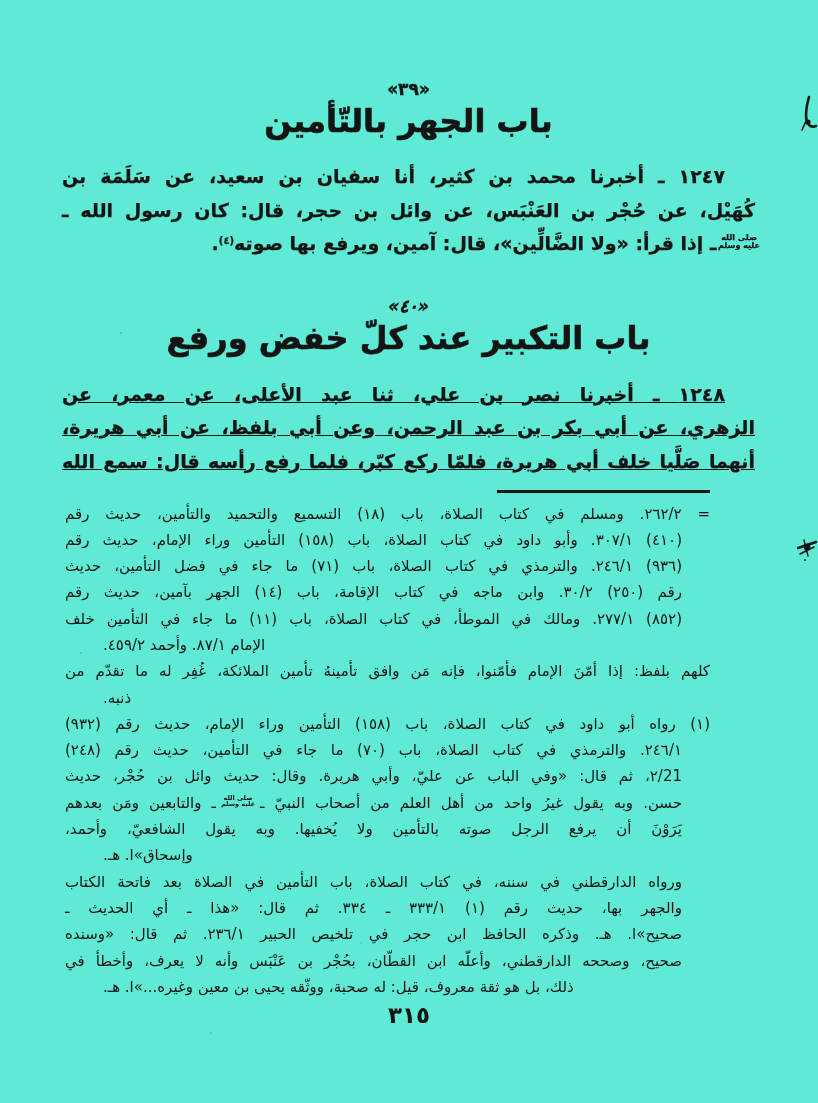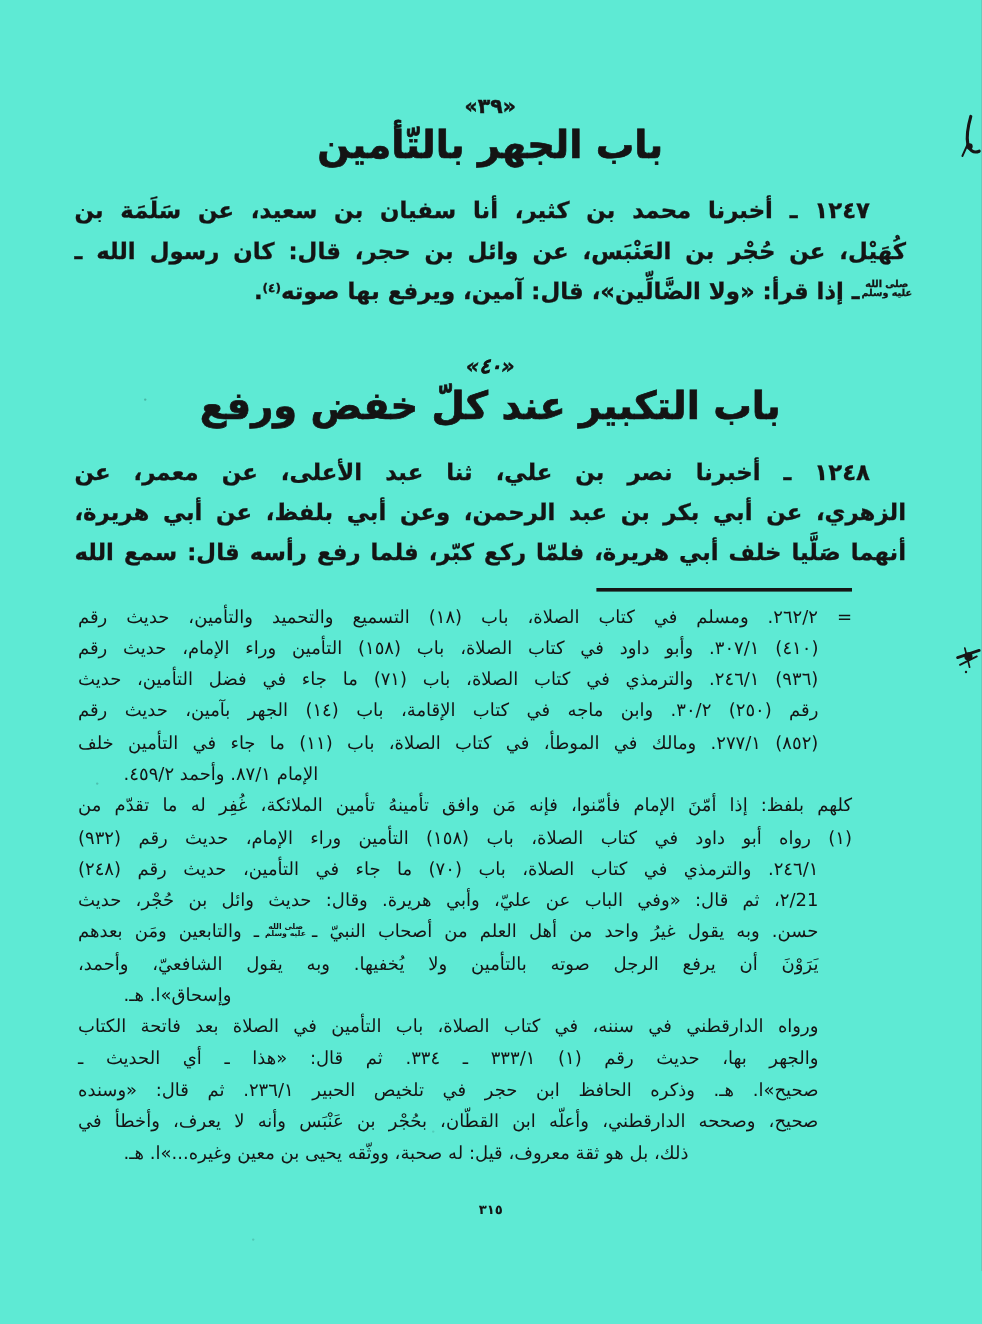--- a/index.html
+++ b/index.html
@@ -38,21 +38,21 @@
   }
   .ch-num.second{margin-top:32px;font-style:italic;}
   .ch-title{
     margin:2px 0 0 0;
     text-align:center;
     font-size:32px;font-weight:bold;
     -webkit-text-stroke:.6px currentColor;
     line-height:34px;
   }
   .bodyp{margin-top:22px;}
-  .bodyp.second{margin-top:23px;}
+  .bodyp.second{margin-top:23px;text-decoration:underline;}
   .bline{
     font-size:19px;font-weight:bold;
     -webkit-text-stroke:.25px currentColor;
     line-height:33.5px;
     white-space:nowrap;
     text-align:justify;text-align-last:justify;
   }
   .bline.indent{padding-right:30px;}
   .bline.endline{text-align:right;text-align-last:right;}
   .foot{
@@ -74,21 +74,21 @@
   .saw{
     display:inline-flex;flex-direction:column;align-items:center;
     width:32px;font-size:8px;line-height:7.5px;font-weight:bold;
     vertical-align:middle;transform:translateY(-3px);
     letter-spacing:-0.5px;white-space:nowrap;
   }
   .saw.fn{width:24px;font-size:6.5px;line-height:6px;transform:translateY(-2px);}
   .page-num{
     position:absolute;top:1002px;left:0;right:0;
     text-align:center;
-    font-size:11px;font-weight:bold;
+    font-size:23px;font-weight:bold;
     letter-spacing:1px;
   }
 </style>
 </head>
 <body>
 
 <div class="page">
 
   <div class="speckles"></div>
 
@@ -140,20 +140,21 @@
         <div class="fline">= ٢٦٢/٢. ومسلم في كتاب الصلاة، باب (١٨) التسميع والتحميد والتأمين، حديث رقم</div>
         <div class="fline cont">(٤١٠) ٣٠٧/١. وأبو داود في كتاب الصلاة، باب (١٥٨) التأمين وراء الإمام، حديث رقم</div>
         <div class="fline cont">(٩٣٦) ٢٤٦/١. والترمذي في كتاب الصلاة، باب (٧١) ما جاء في فضل التأمين، حديث</div>
         <div class="fline cont">رقم (٢٥٠) ٣٠/٢. وابن ماجه في كتاب الإقامة، باب (١٤) الجهر بآمين، حديث رقم</div>
         <div class="fline cont">(٨٥٢) ٢٧٧/١. ومالك في الموطأ، في كتاب الصلاة، باب (١١) ما جاء في التأمين خلف</div>
         <div class="fline endline">الإمام ٨٧/١. وأحمد ٤٥٩/٢.</div>
       </div>
 
       <div>
         <div class="fline">كلهم بلفظ: إذا أمّنَ الإمام فأمّنوا، فإنه مَن وافق تأمينهُ تأمين الملائكة، غُفِر له ما تقدّم من</div>
+        <div class="fline endline">ذنبه.</div>
       </div>
 
       <div>
         <div class="fline">(١) رواه أبو داود في كتاب الصلاة، باب (١٥٨) التأمين وراء الإمام، حديث رقم (٩٣٢)</div>
         <div class="fline cont">٢٤٦/١. والترمذي في كتاب الصلاة، باب (٧٠) ما جاء في التأمين، حديث رقم (٢٤٨)</div>
         <div class="fline cont">21/٢، ثم قال: «وفي الباب عن عليّ، وأبي هريرة. وقال: حديث وائل بن حُجْر، حديث</div>
         <div class="fline cont"><span>حسن. وبه يقول غيرُ واحد من أهل العلم من أصحاب النبيّ ـ </span><span class="saw fn">
               <span>صلى الله</span>
               <span>عليه وسلم</span>
             </span><span> ـ والتابعين ومَن بعدهم</span></div>

